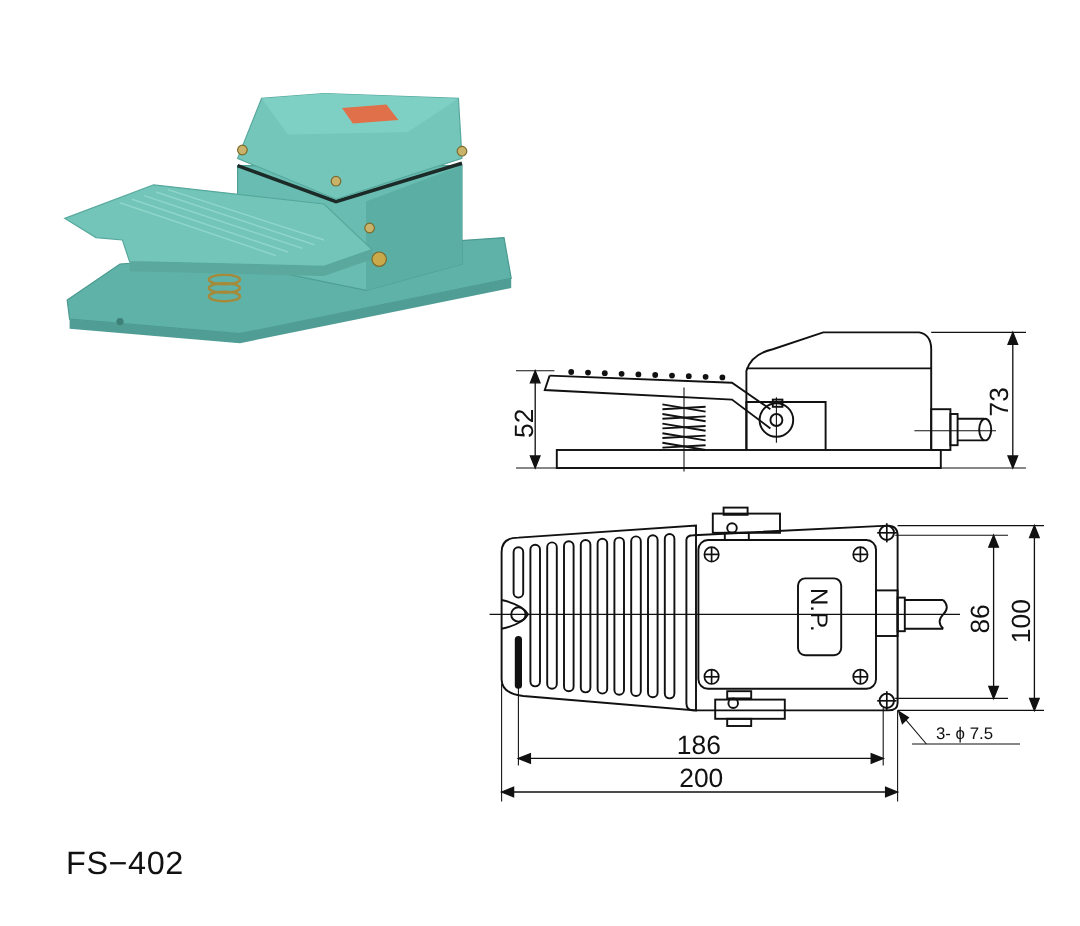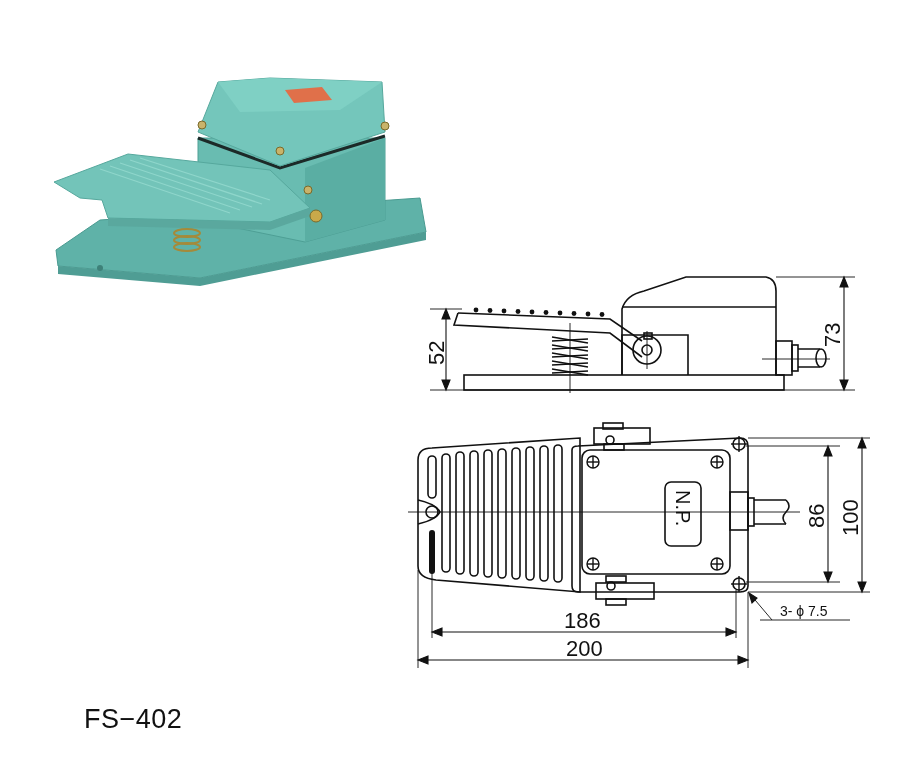--- a/index.html
+++ b/index.html
@@ -1,21 +1,21 @@
 <!DOCTYPE html>
 <html><head>
   <meta charset="utf-8">
   <style>
     html, body { margin: 0; padding: 0; background: #ffffff; }
     body { width: 900px; height: 772px; position: relative; overflow: hidden; font-family: "Liberation Sans", sans-serif; }
     .abs { position: absolute; }
     #photo { left: 40px; top: 70px; width: 400px; height: 220px; }
     #side-view { left: 410px; top: 265px; width: 460px; height: 140px; }
     #top-view { left: 400px; top: 420px; width: 480px; height: 260px; }
-    #model-label { left: 84px; top: 704px; font-size: 27px; color: #111; letter-spacing: 0.5px; }
+    #model-label { left: 55px; top: 704px; font-size: 27px; color: #111; letter-spacing: 0.5px; }
     svg text { font-family: "Liberation Sans", sans-serif; fill: #111; }
   </style>
 </head>
 <body>
 
 <svg id="photo" class="abs" viewBox="0 0 400 220" xmlns="http://www.w3.org/2000/svg">
 
   <polygon points="16,180 60,150 380,128 386,162 160,208 18,196" fill="#5fb2a8" stroke="#4a9a90" stroke-width="1"></polygon>
   <polygon points="18,196 160,208 386,162 386,170 160,216 18,204" fill="#4f9d94"></polygon>
   <circle cx="60" cy="198" r="3" fill="#3e8179"></circle>

